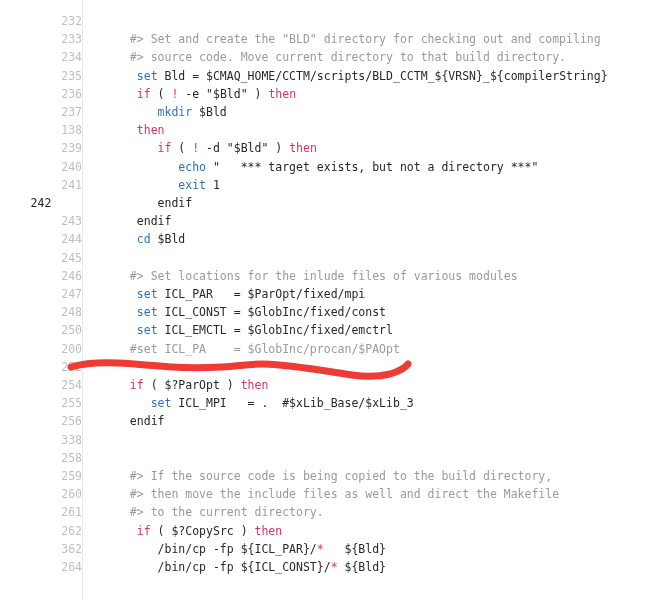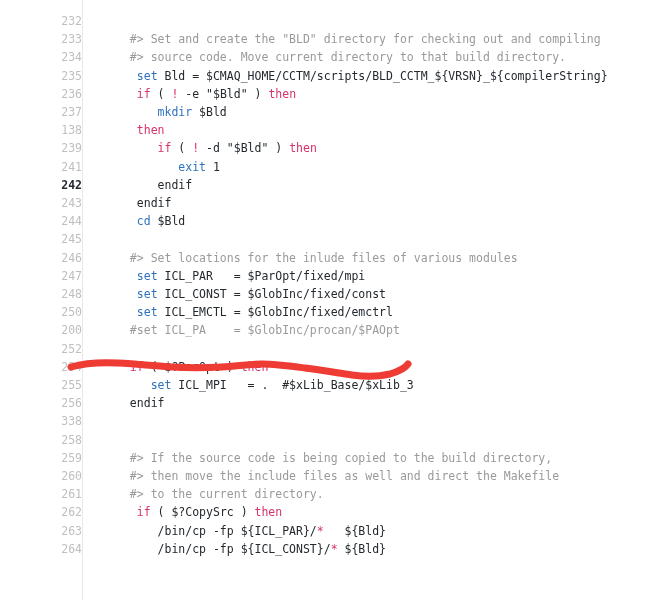--- a/index.html
+++ b/index.html
@@ -54,21 +54,22 @@
     color: #bfbfbf;
     font-family: "DejaVu Sans Mono", "Liberation Mono", monospace;
     font-size: 11.5px;
     line-height: 18.2px;
     -webkit-user-select: none;
     user-select: none;
     white-space: nowrap;
   }
   .code-row.highlighted .line-number {
     color: #24292e;
-    font-weight: bold;
+    font-weight: normal;
+    text-align: center;
   }
 
   .code-content {
     padding: 0 8px 0 24px;
     vertical-align: middle;
     font-family: "DejaVu Sans Mono", "Liberation Mono", monospace;
     font-size: 11.5px;
     line-height: 18.2px;
     color: #24292e;
     white-space: pre;
@@ -126,20 +127,24 @@
         </tr>
         <tr class="code-row">
           <td class="line-number">138</td>
           <td class="code-content"><span>   </span><span class="tok-keyword">then</span></td>
         </tr>
         <tr class="code-row">
           <td class="line-number">239</td>
           <td class="code-content"><span>      </span><span class="tok-keyword">if</span><span class="tok-plain"> ( </span><span class="tok-op">!</span><span class="tok-plain"> -d "$Bld" ) </span><span class="tok-keyword">then</span></td>
         </tr>
         <tr class="code-row">
+          <td class="line-number">240</td>
+          <td class="code-content"><span>         </span><span class="tok-builtin">echo</span><span class="tok-plain"> "   *** target exists, but not a directory ***"</span></td>
+        </tr>
+        <tr class="code-row">
           <td class="line-number">241</td>
           <td class="code-content"><span>         </span><span class="tok-builtin">exit</span><span class="tok-plain"> 1</span></td>
         </tr>
         <tr class="code-row highlighted">
           <td class="line-number">242</td>
           <td class="code-content"><span>      </span><span class="tok-plain">endif</span></td>
         </tr>
         <tr class="code-row">
           <td class="line-number">243</td>
           <td class="code-content"><span>   </span><span class="tok-plain">endif</span></td>
@@ -206,21 +211,21 @@
         </tr>
         <tr class="code-row">
           <td class="line-number">261</td>
           <td class="code-content"><span>  </span><span class="tok-comment">#&gt; to the current directory.</span></td>
         </tr>
         <tr class="code-row">
           <td class="line-number">262</td>
           <td class="code-content"><span>   </span><span class="tok-keyword">if</span><span class="tok-plain"> ( $?CopySrc ) </span><span class="tok-keyword">then</span></td>
         </tr>
         <tr class="code-row">
-          <td class="line-number">263</td>
+          <td class="line-number">362</td>
           <td class="code-content"><span>      </span><span class="tok-plain">/bin/cp -fp ${ICL_PAR}/</span><span class="tok-op">*</span><span class="tok-plain">   ${Bld}</span></td>
         </tr>
         <tr class="code-row">
           <td class="line-number">264</td>
           <td class="code-content"><span>      </span><span class="tok-plain">/bin/cp -fp ${ICL_CONST}/</span><span class="tok-op">*</span><span class="tok-plain"> ${Bld}</span></td>
         </tr>
       </tbody>
   </table>
 
   <svg id="annotation-layer" viewBox="0 0 656 600" width="656" height="600" xmlns="http://www.w3.org/2000/svg">

